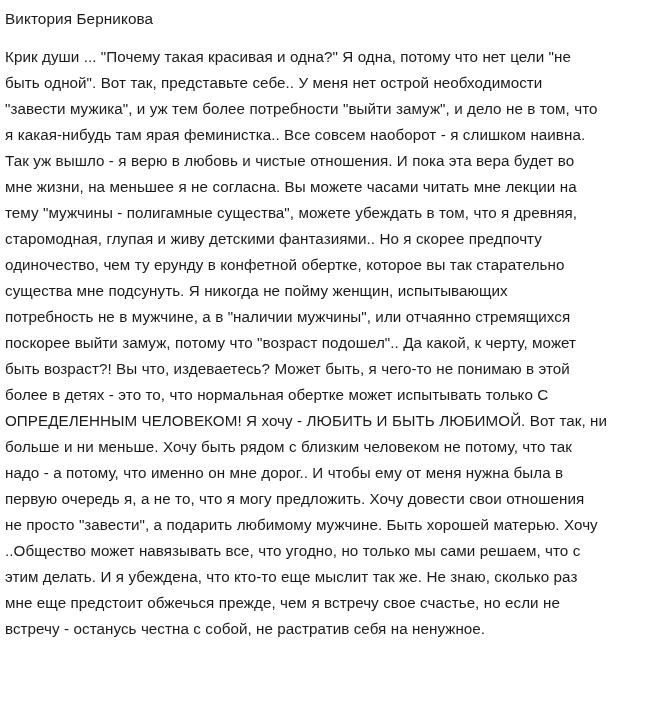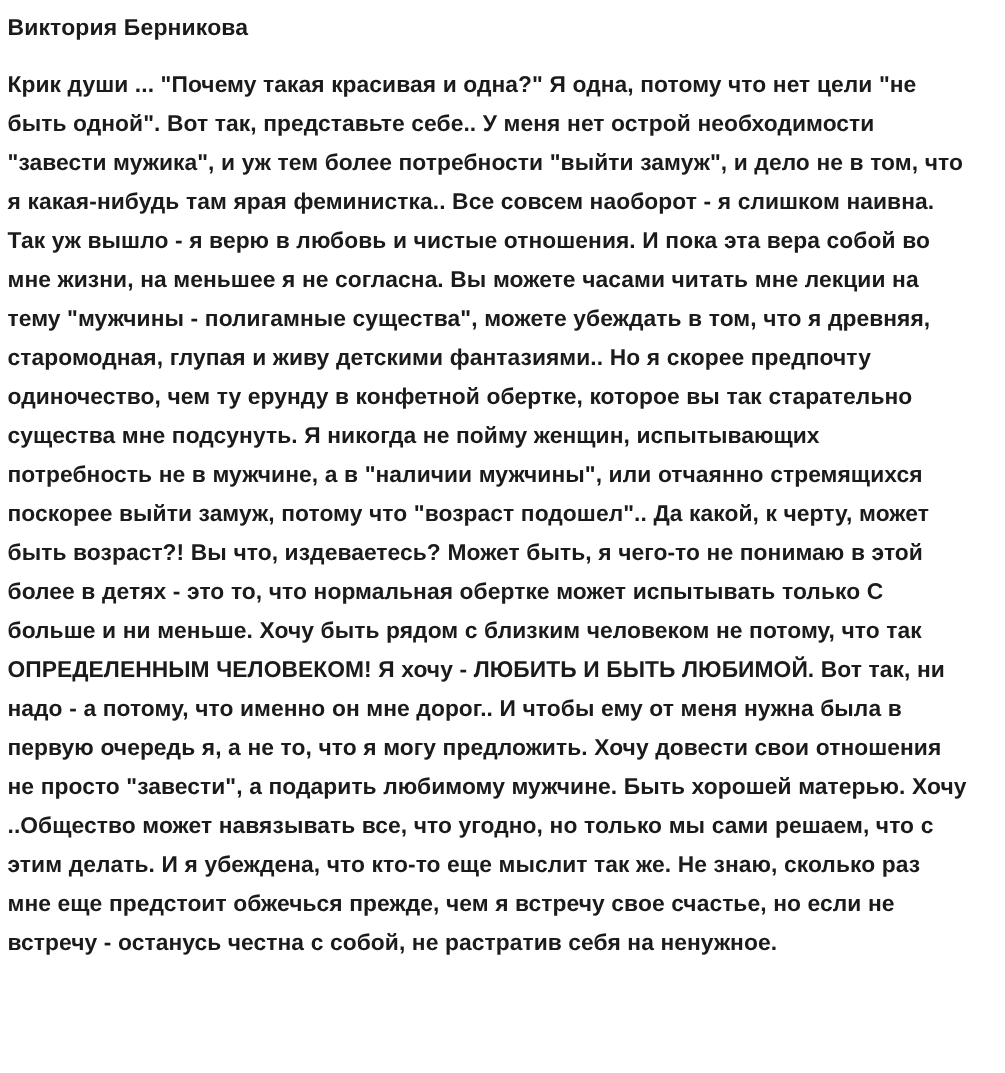--- a/index.html
+++ b/index.html
@@ -14,21 +14,20 @@
     font-family: "Liberation Sans", "DejaVu Sans", sans-serif;
     color: #1b1b1b;
     -webkit-font-smoothing: antialiased;
   }
   .page {
     width: 670px;
     height: 715px;
     box-sizing: border-box;
     padding: 6px 12px 4px 5px;
     background: #ffffff;
-    font-weight: bold;
   }
   .author-title {
     font-size: 15.3px;
     line-height: 26px;
     color: #1b1b1b;
     letter-spacing: 0.1px;
     white-space: nowrap;
     margin: 0 0 0 0;
   }
   .spacer-line {
@@ -53,32 +52,32 @@
 
   <div class="author-title">Виктория Берникова</div>
 
   <div class="spacer-line"></div>
 
   <div class="post-body">
     <span class="ln">Крик души ... "Почему такая красивая и одна?" Я одна, потому что нет цели "не</span>
     <span class="ln">быть одной". Вот так, представьте себе.. У меня нет острой необходимости</span>
     <span class="ln">"завести мужика", и уж тем более потребности "выйти замуж", и дело не в том, что</span>
     <span class="ln">я какая-нибудь там ярая феминистка.. Все совсем наоборот - я слишком наивна.</span>
-    <span class="ln">Так уж вышло - я верю в любовь и чистые отношения. И пока эта вера собой во</span>
+    <span class="ln">Так уж вышло - я верю в любовь и чистые отношения. И пока эта вера будет во</span>
     <span class="ln">мне жизни, на меньшее я не согласна. Вы можете часами читать мне лекции на</span>
     <span class="ln">тему "мужчины - полигамные существа", можете убеждать в том, что я древняя,</span>
     <span class="ln">старомодная, глупая и живу детскими фантазиями.. Но я скорее предпочту</span>
     <span class="ln">одиночество, чем ту ерунду в конфетной обертке, которое вы так старательно</span>
     <span class="ln">существа мне подсунуть. Я никогда не пойму женщин, испытывающих</span>
     <span class="ln">потребность не в мужчине, а в "наличии мужчины", или отчаянно стремящихся</span>
     <span class="ln">поскорее выйти замуж, потому что "возраст подошел".. Да какой, к черту, может</span>
     <span class="ln">быть возраст?! Вы что, издеваетесь? Может быть, я чего-то не понимаю в этой</span>
     <span class="ln">более в детях - это то, что нормальная обертке может испытывать только С</span>
+    <span class="ln">ОПРЕДЕЛЕННЫМ ЧЕЛОВЕКОМ! Я хочу - ЛЮБИТЬ И БЫТЬ ЛЮБИМОЙ. Вот так, ни</span>
     <span class="ln">больше и ни меньше. Хочу быть рядом с близким человеком не потому, что так</span>
-    <span class="ln">ОПРЕДЕЛЕННЫМ ЧЕЛОВЕКОМ! Я хочу - ЛЮБИТЬ И БЫТЬ ЛЮБИМОЙ. Вот так, ни</span>
     <span class="ln">надо - а потому, что именно он мне дорог.. И чтобы ему от меня нужна была в</span>
     <span class="ln">первую очередь я, а не то, что я могу предложить. Хочу довести свои отношения</span>
     <span class="ln">не просто "завести", а подарить любимому мужчине. Быть хорошей матерью. Хочу</span>
     <span class="ln">..Общество может навязывать все, что угодно, но только мы сами решаем, что с</span>
     <span class="ln">этим делать. И я убеждена, что кто-то еще мыслит так же. Не знаю, сколько раз</span>
     <span class="ln">мне еще предстоит обжечься прежде, чем я встречу свое счастье, но если не</span>
     <span class="ln">встречу - останусь честна с собой, не растратив себя на ненужное.</span>
 
   </div>
 

